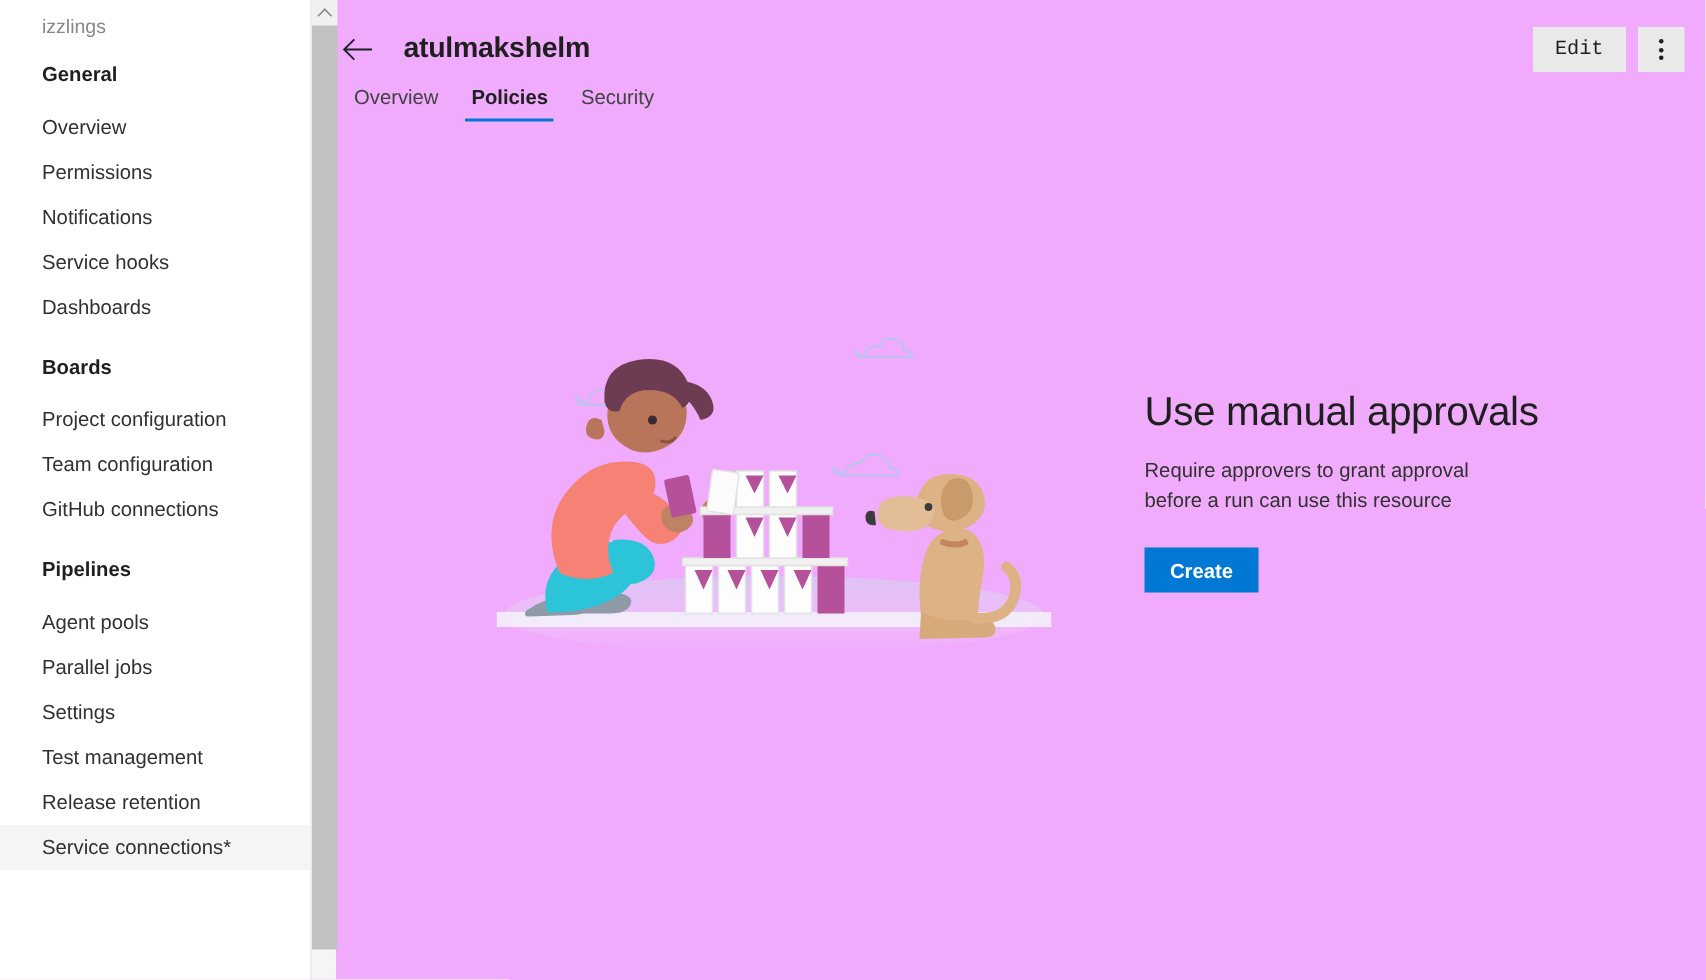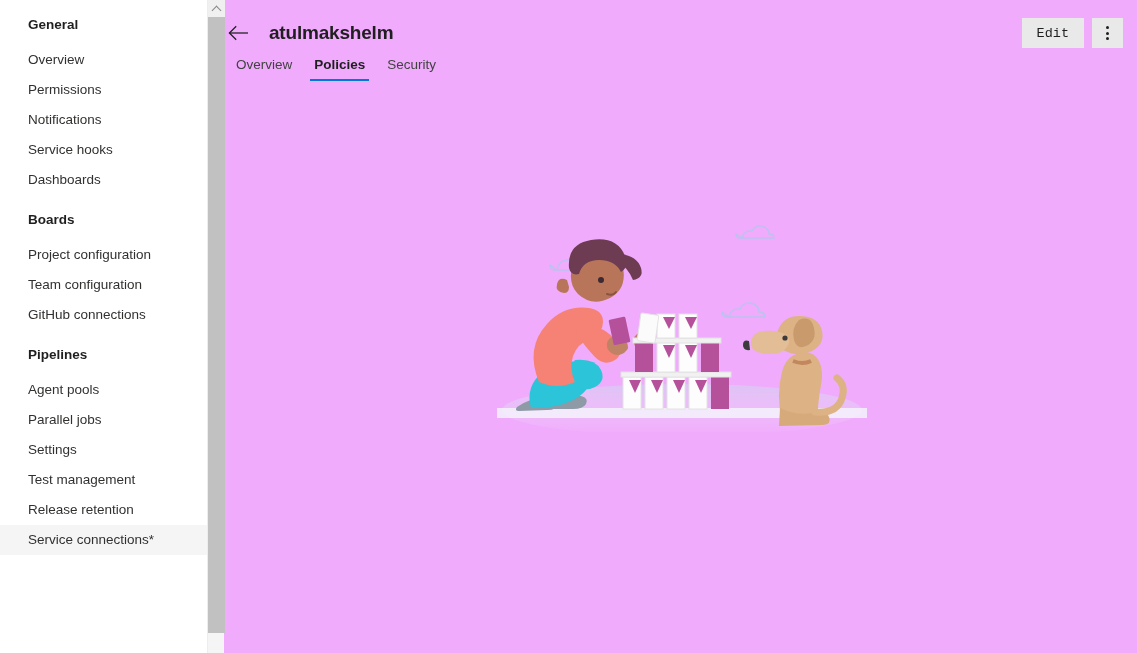--- a/index.html
+++ b/index.html
@@ -245,20 +245,21 @@
     cursor: pointer;
   }
 </style>
 </head>
 <body>
 
 <div class="app">
 
   <aside class="sidebar">
     <div class="sidebar-inner">
+      <div class="project-name">izzlings</div>
 
       <div class="nav-section">
         <div class="nav-header">General</div>
         <div class="nav-item">Overview</div>
         <div class="nav-item">Permissions</div>
         <div class="nav-item">Notifications</div>
         <div class="nav-item">Service hooks</div>
         <div class="nav-item">Dashboards</div>
       </div>
 
@@ -418,15 +419,20 @@
               <path d="M166 95 l12 0 l-6 12 z" fill="#b4519a"></path>
               <path d="M188 95 l12 0 l-6 12 z" fill="#b4519a"></path>
             </g>
           </g>
 
           <rect x="114" y="96" width="17" height="26" rx="1.5" fill="#b4519a" transform="rotate(-12 122 109)"></rect>
           <rect x="142" y="92" width="18" height="28" rx="1.5" fill="#fbfbfb" stroke="#e3e3e3" transform="rotate(8 151 106)"></rect>
         </svg>
       </div>
 
+      <div class="copy">
+        <h1>Use manual approvals</h1>
+        <p>Require approvers to grant approval before a run can use this resource</p>
+        <button class="btn-create">Create</button>
+      </div>
     </div>
   </main>
 </div>
 
 </body></html>

